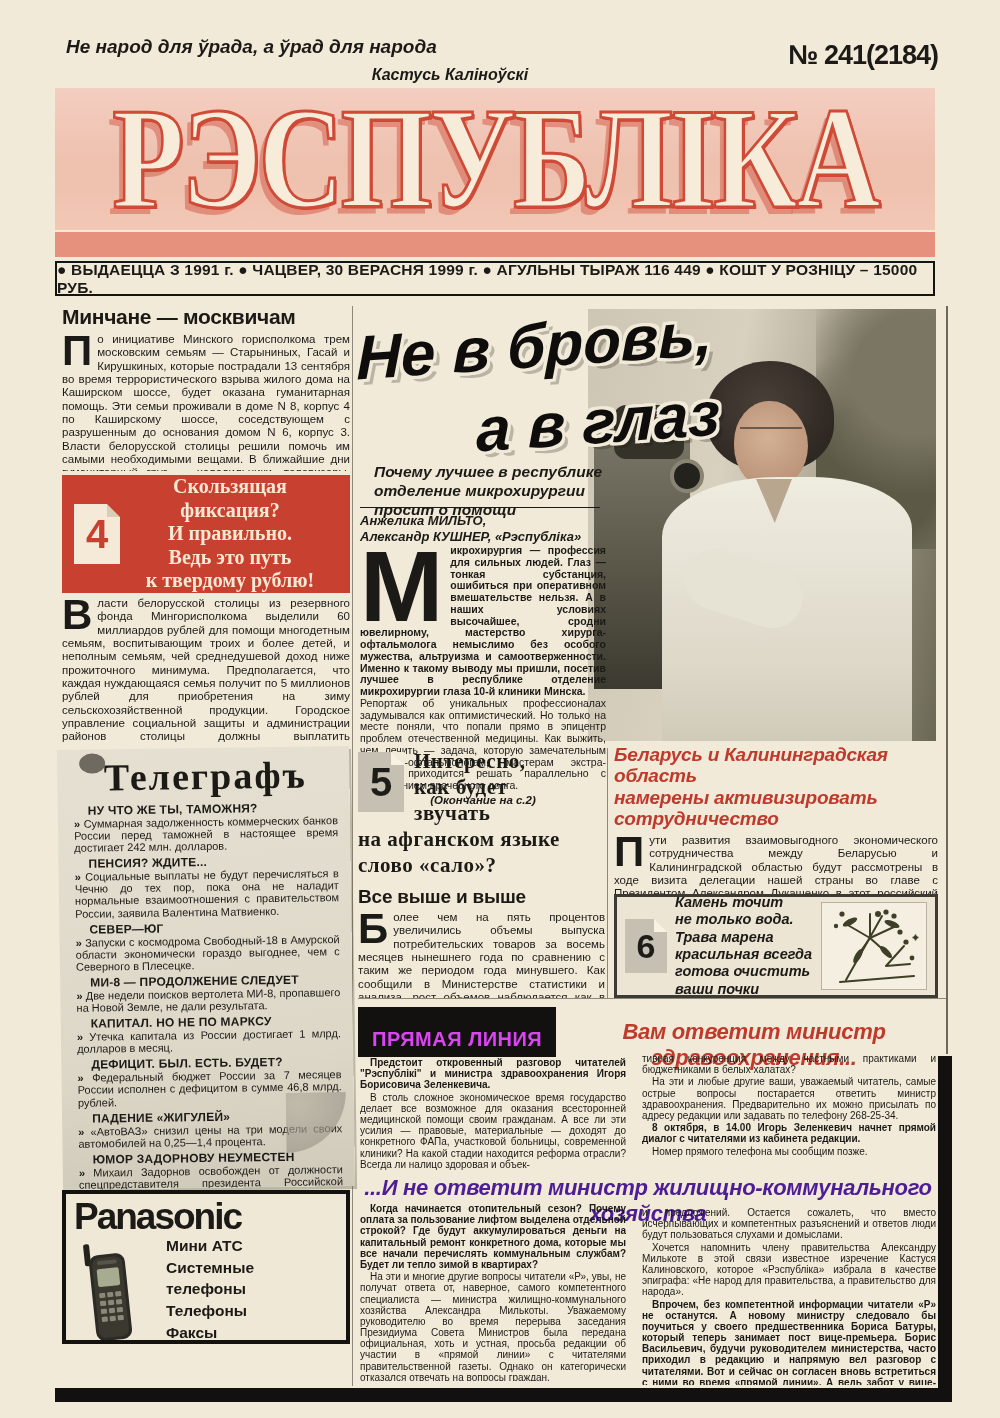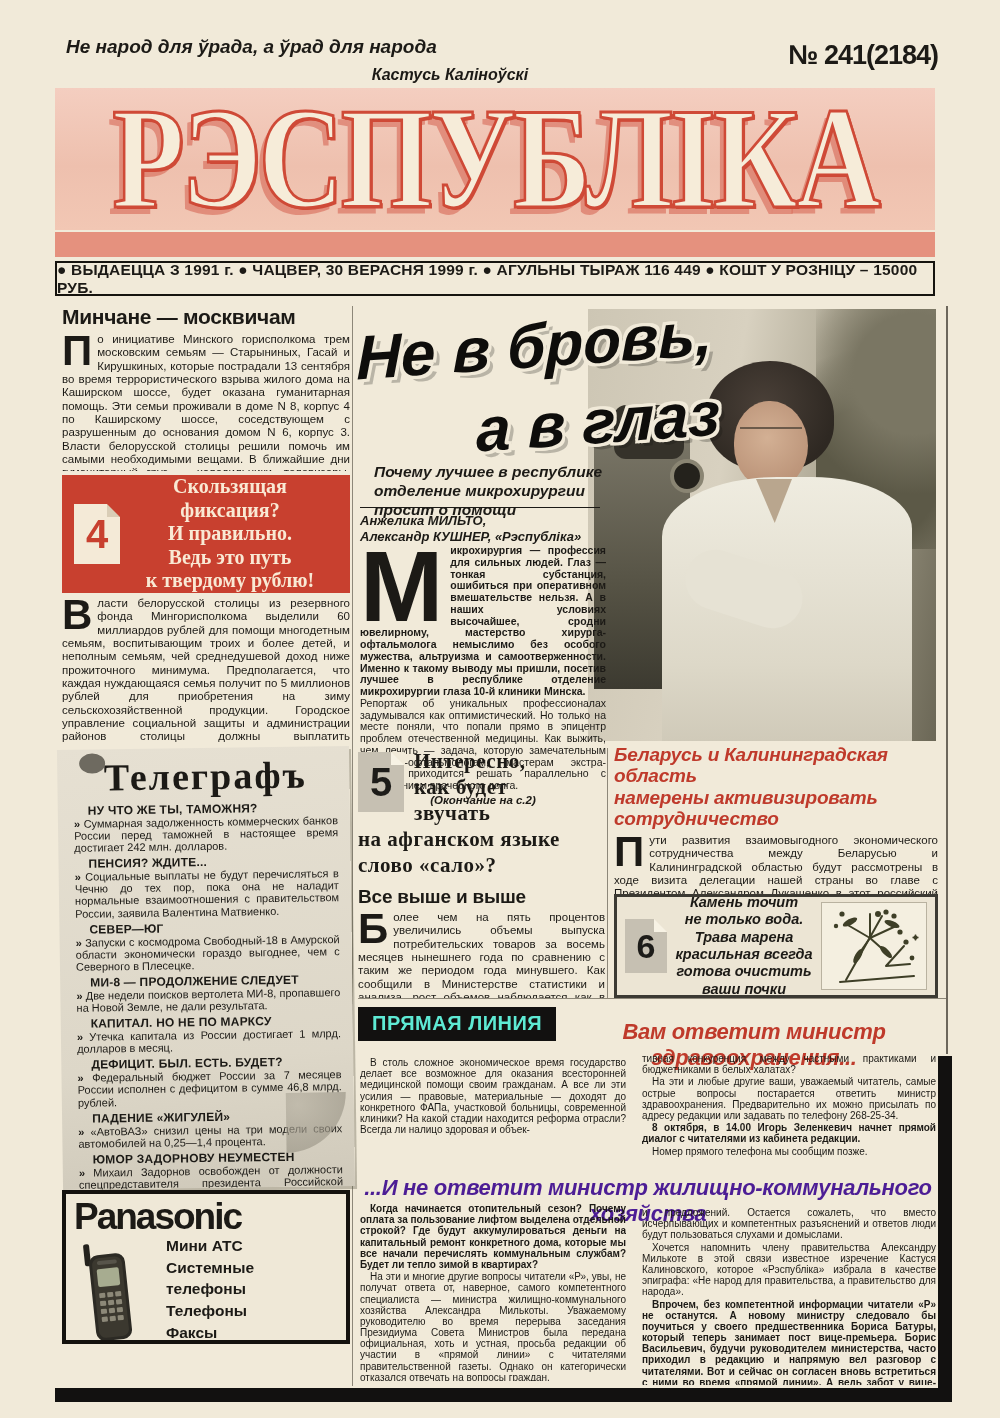--- a/index.html
+++ b/index.html
@@ -113,25 +113,25 @@
   .vyshe { margin-top:8px; }
   .vyshe-title { font-size:19px; font-weight:900; letter-spacing:-.2px; margin-bottom:3px; }
   .mid-col .body-txt { font-size:11.5px; }
   
   .right-col { position:absolute; left:614px; top:744px; width:324px; height:256px; overflow:hidden; }
   .red-head { color:#bf3a2b; font-weight:900; font-style:italic; font-size:19px; line-height:1.12; letter-spacing:-.2px; }
   .right-col .body-txt { margin-top:5px; font-size:11.5px; }
   .promo6 { position:absolute; left:0; top:150px; width:324px; height:104px; border:3px solid #3c3a33; background:#ece5d4; display:flex; align-items:center; padding:6px 8px; }
   .promo6 .picon { width:42px; height:54px; flex:none; margin-right:8px; }
   .promo6 .picon-num { font-size:34px; }
-  .promo6-text { flex:1; text-align:center; font-weight:900; font-style:italic; font-size:14.5px; line-height:1.2; padding-right:8px; }
+  .promo6-text { flex:1; text-align:left; font-weight:900; font-style:italic; font-size:14.5px; line-height:1.2; padding-right:8px; }
   .plant-panel { flex:none; width:106px; height:88px; background:#f4efe0; border:1px solid #b9b2a0; display:flex; align-items:center; justify-content:center; }
   
   .direct { position:absolute; left:358px; top:1003px; width:580px; height:384px; overflow:hidden; }
-  .dl-label { position:absolute; left:0; top:4px; background:#121110; color:#5eead4; font-size:20px; font-weight:900; padding:5px 14px 6px; letter-spacing:.5px; }
+  .dl-label { position:absolute; left:0; top:4px; background:#121110; color:#d946ef; font-size:20px; font-weight:900; padding:21px 14px 6px; letter-spacing:.5px; }
   .dl-head1 { position:absolute; left:212px; top:16px; width:368px; text-align:center; color:#bf3a2b; font-weight:900; font-style:italic; font-size:22px; letter-spacing:-.3px; }
   .dl-colA { position:absolute; left:2px; top:54px; width:266px; height:116px; overflow:hidden; }
   .dl-colB { position:absolute; left:284px; top:50px; width:294px; height:120px; overflow:hidden; }
   .dl-txt { font-size:10px; line-height:1.12; text-align:justify; }
   .dl-lead { font-weight:bold; }
   .dl-txt p + p, .dl-colB p + p { margin-top:1px; }
   .dl-txt .ind { text-indent:10px; }
   .dl-head2 { position:absolute; left:0; top:172px; width:580px; text-align:center; color:#4c1d95; font-weight:900; font-style:italic; font-size:22px; letter-spacing:-.3px; }
   .dl-colC { position:absolute; left:2px; top:200px; width:266px; height:178px; overflow:hidden; }
   .dl-colD { position:absolute; left:284px; top:204px; width:294px; height:178px; overflow:hidden; }
@@ -322,20 +322,21 @@
           <path d="M88 30 l3 3 m0 -3 l-3 3 m1.5 -4.5 v6 m-3 -3 h6" stroke="#3e3f27" stroke-width="1.4"></path>
         </svg>
       </div>
     </div>
   </div>
 
   <div class="direct">
     <div class="dl-label">ПРЯМАЯ ЛИНИЯ</div>
     <div class="dl-head1">Вам ответит министр здравоохранения...</div>
     <div class="dl-colA dl-txt">
+      <p class="dl-lead ind">Предстоит откровенный разговор читателей "Рэспублікі" и министра здравоохранения Игоря Борисовича Зеленкевича.</p>
       <p class="ind">В столь сложное экономическое время государство делает все возможное для оказания всесторонней медицинской помощи своим гражданам. А все ли эти усилия — правовые, материальные — доходят до конкретного ФАПа, участковой больницы, современной клиники? На какой стадии находится реформа отрасли? Всегда ли налицо здоровая и объек-</p>
     </div>
     <div class="dl-colB dl-txt">
       <p>тивная конкуренция между частными практиками и бюджетниками в белых халатах?</p>
       <p class="ind">На эти и любые другие ваши, уважаемый читатель, самые острые вопросы постарается ответить министр здравоохранения. Предварительно их можно присылать по адресу редакции или задавать по телефону 268-25-34.</p>
       <p class="ind dl-lead">8 октября, в 14.00 Игорь Зеленкевич начнет прямой диалог с читателями из кабинета редакции.</p>
       <p class="ind">Номер прямого телефона мы сообщим позже.</p>
     </div>
     <div class="dl-head2">...И не ответит министр жилищно-коммунального хозяйства</div>
     <div class="dl-colC dl-txt">

